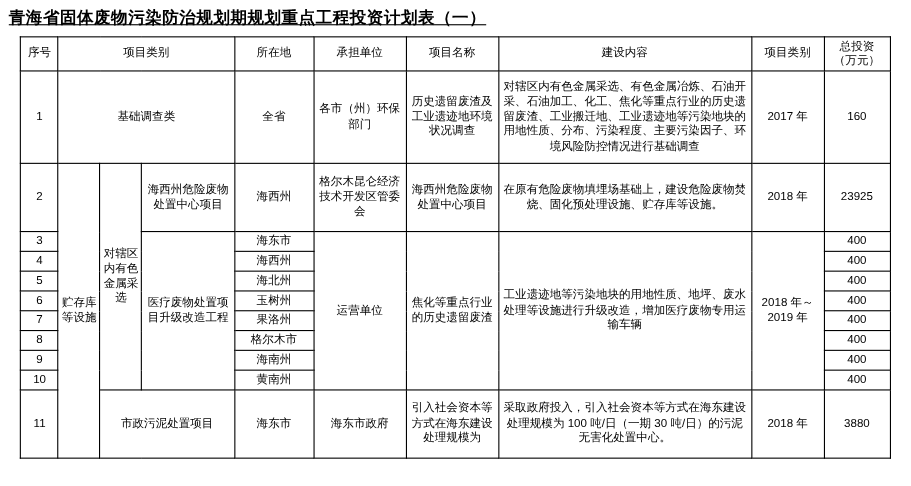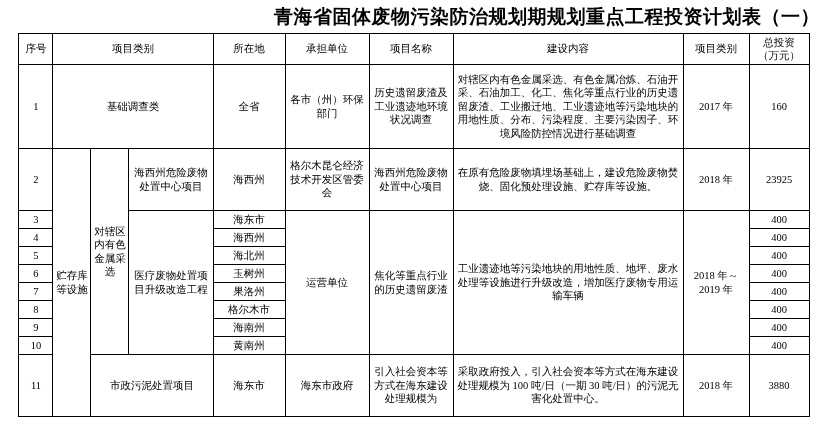--- a/index.html
+++ b/index.html
@@ -15,33 +15,33 @@
     overflow: hidden;
   }
   .page {
     width: 828px;
     height: 442px;
     position: relative;
     box-sizing: border-box;
     padding: 6px 8px 0 8px;
   }
   .doc-title {
-    text-align: right;
-    font-size: 19px;
+    text-align: left;
+    font-size: 15px;
     font-weight: bold;
     letter-spacing: 0.5px;
     margin: 2px 0 7px 0;
     line-height: 18px;
+    text-decoration: underline;
   }
   table.main {
     border-collapse: collapse;
     table-layout: fixed;
     width: 646px;
     margin: 0 auto;
-    font-family: Liberation Serif, serif;
   }
   table.main td, table.main th {
     border: 1px solid #000000;
     font-size: 10.5px;
     line-height: 13.5px;
     padding: 1px 2px;
     vertical-align: middle;
     text-align: center;
     word-wrap: break-word;
     overflow: hidden;

